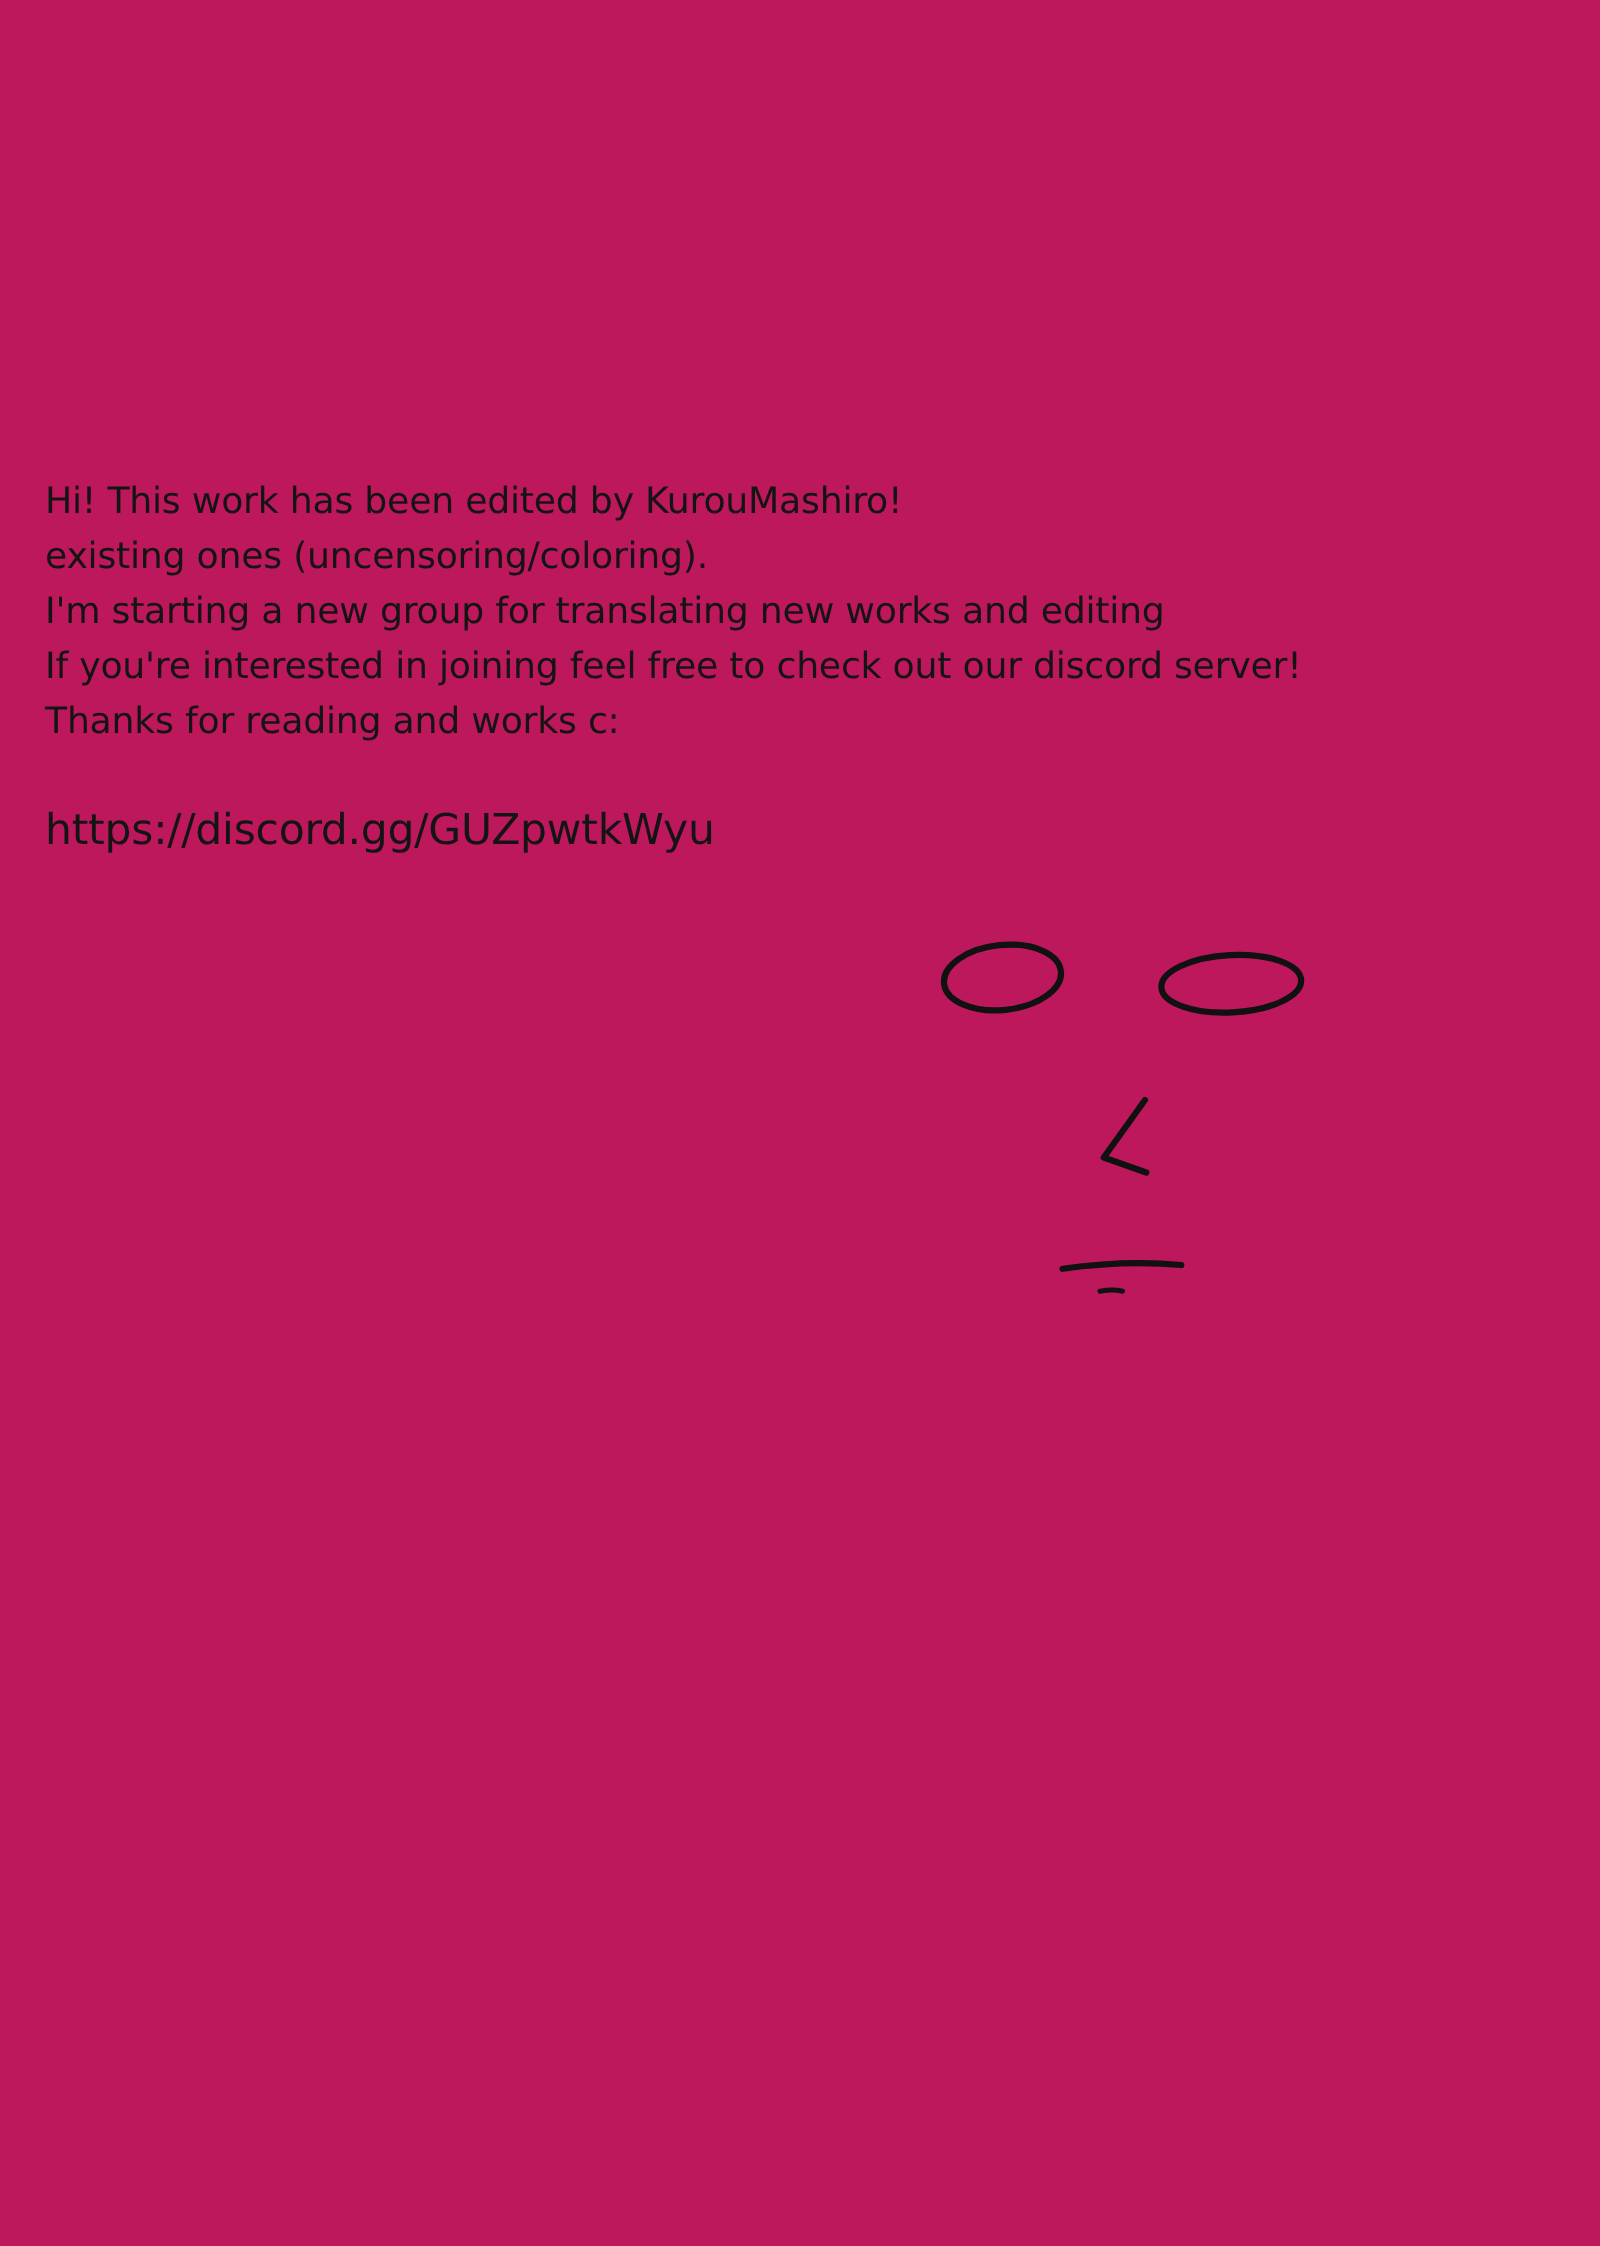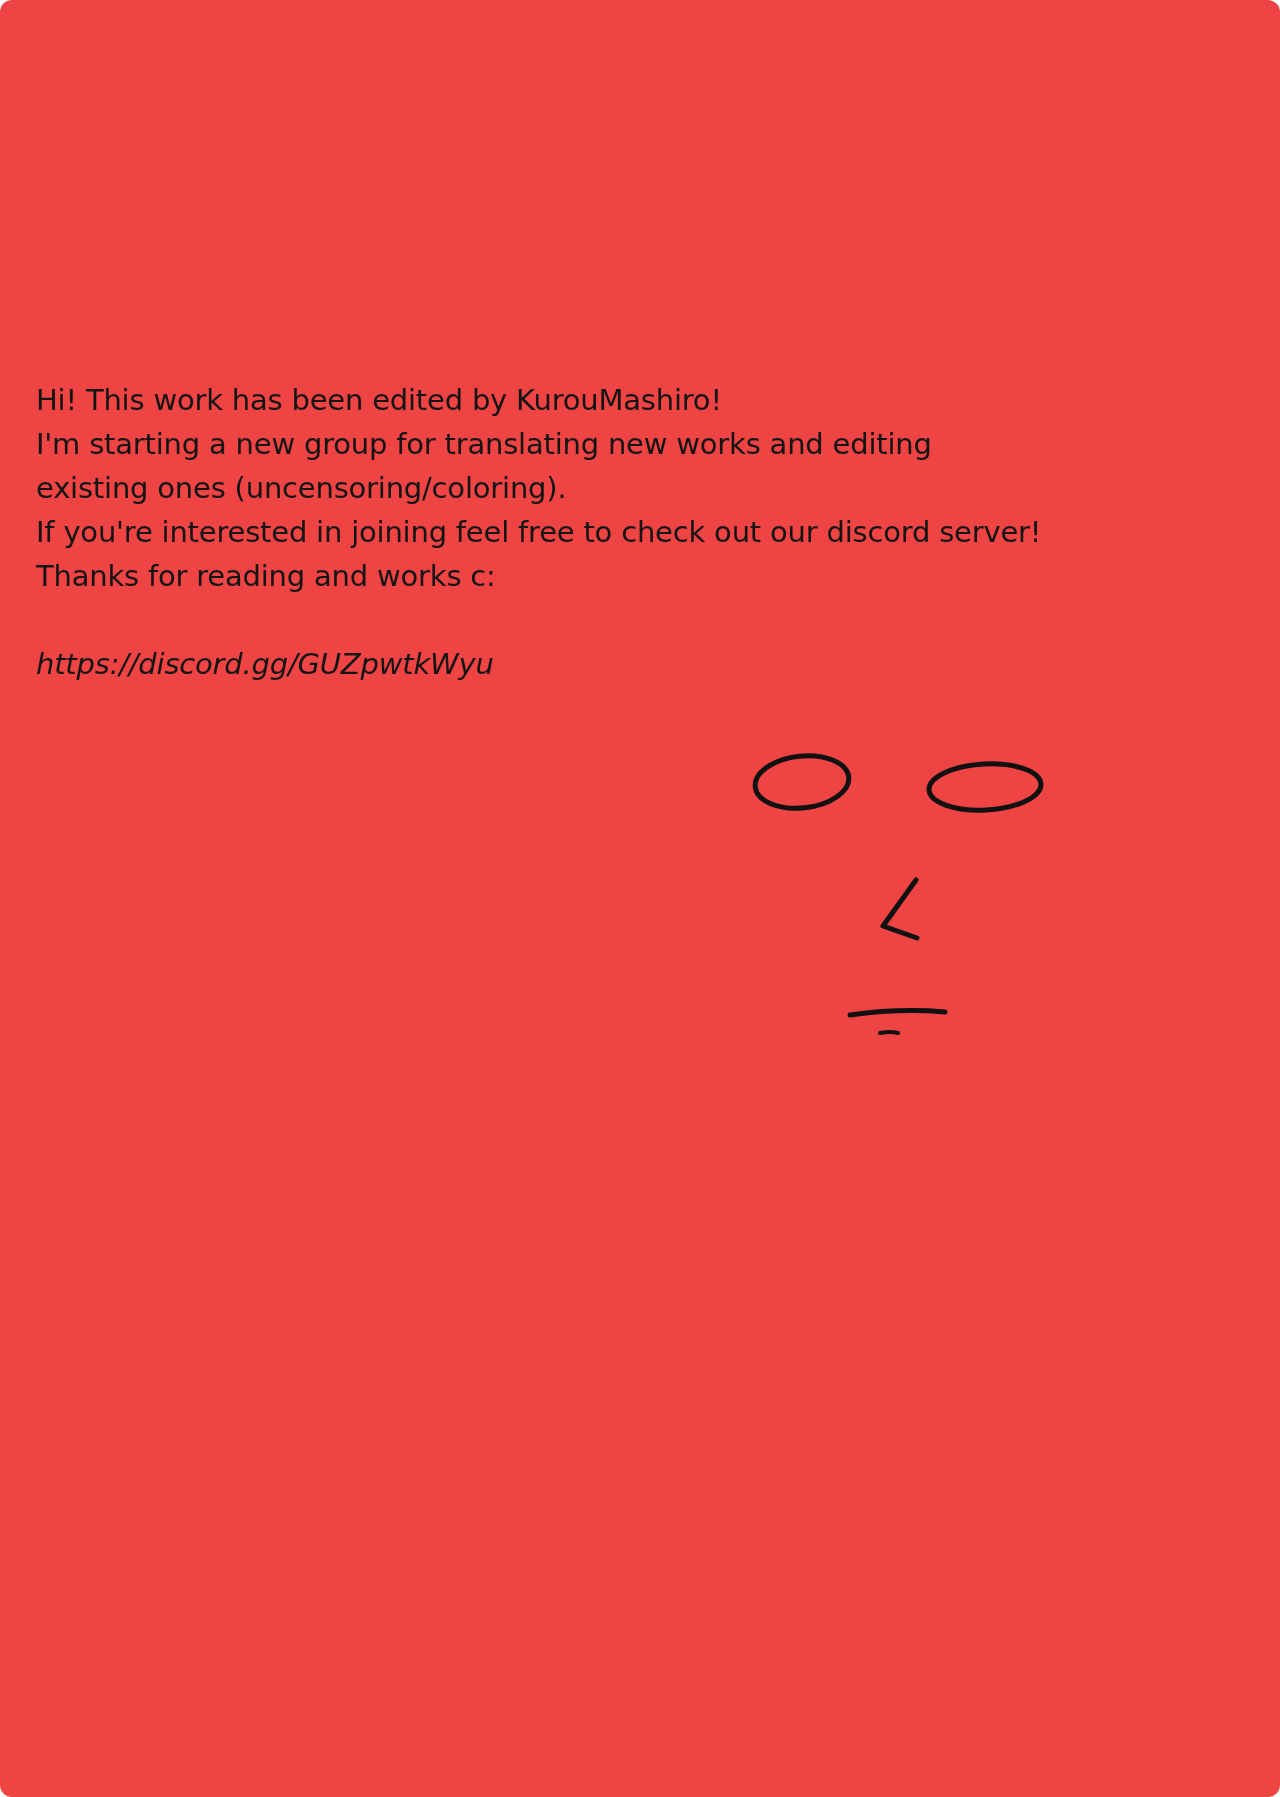--- a/index.html
+++ b/index.html
@@ -11,69 +11,67 @@
     width: 1280px;
     height: 1797px;
     position: relative;
     overflow: hidden;
     font-family: "DejaVu Sans", sans-serif;
     color: #1a1a1a;
   }
   .page {
     position: absolute;
     inset: 0;
-    background: #ef4444;
-    border-radius: 12px;
+    background: #be185d;
   }
   .note-block {
     position: absolute;
     left: 36px;
     top: 378px;
     width: 1215px;
   }
   .note-line {
     font-family: "DejaVu Sans", sans-serif;
     font-size: 29px;
     line-height: 44px;
     color: #141414;
     white-space: pre;
     letter-spacing: -0.2px;
   }
   .spacer-line {
     height: 44px;
   }
   .link-line {
     font-family: "DejaVu Sans", sans-serif;
-    font-size: 29px;
+    font-size: 34px;
     line-height: 44px;
     color: #141414;
     white-space: pre;
     letter-spacing: -0.2px;
-    font-style: italic;
   }
   .doodle {
     position: absolute;
     left: 740px;
     top: 740px;
     width: 330px;
     height: 320px;
   }
   .doodle svg {
     display: block;
   }
 </style>
 </head>
 <body>
 
 <div class="page">
 
   <div class="note-block">
     <div class="note-line">Hi! This work has been edited by KurouMashiro!</div>
+    <div class="note-line">existing ones (uncensoring/coloring).</div>
     <div class="note-line">I'm starting a new group for translating new works and editing</div>
-    <div class="note-line">existing ones (uncensoring/coloring).</div>
     <div class="note-line">If you're interested in joining feel free to check out our discord server!</div>
     <div class="note-line">Thanks for reading and works c:</div>
     <div class="spacer-line"></div>
     <div class="link-line">https://discord.gg/GUZpwtkWyu</div>
   </div>
 
   <div class="doodle">
     <svg width="330" height="320" viewBox="0 0 330 320" fill="none" xmlns="http://www.w3.org/2000/svg">
       <ellipse cx="62" cy="42" rx="47" ry="26" stroke="#111111" stroke-width="5" fill="none" transform="rotate(-6 62 42)"></ellipse>
       <ellipse cx="245" cy="47" rx="56" ry="23" stroke="#111111" stroke-width="5" fill="none" transform="rotate(-3 245 47)"></ellipse>

